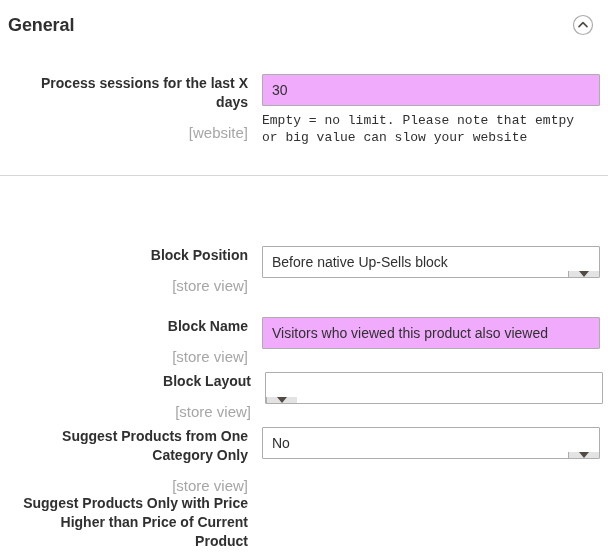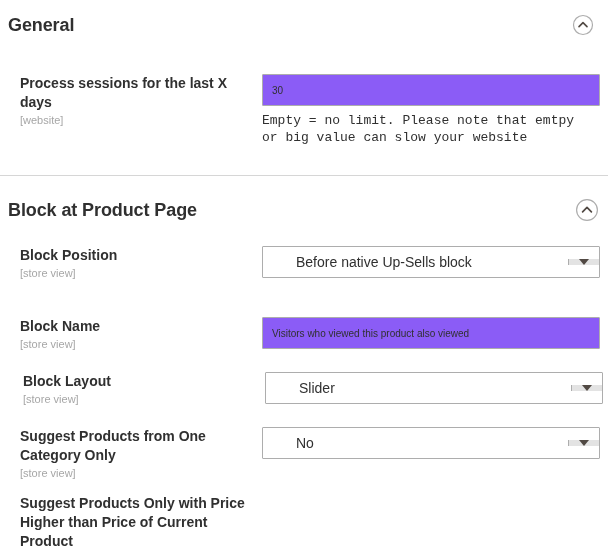--- a/index.html
+++ b/index.html
@@ -56,76 +56,75 @@
 
   
   .field-row {
     display: flex;
     align-items: flex-start;
     box-sizing: border-box;
   }
   .field-label-col {
     width: 262px;
     flex: 0 0 262px;
-    text-align: left;
+    text-align: right;
     padding-right: 14px;
     box-sizing: border-box;
     padding-left: 20px;
   }
   .field-label {
     font-size: 14px;
     font-weight: 700;
     color: #303030;
     line-height: 19px;
     display: block;
   }
   .field-scope {
-    font-size: 11px;
+    font-size: 15px;
     color: #a6a6a6;
     font-weight: 400;
     line-height: 14px;
     display: block;
-    margin-top: 1px;
+    margin-top: 14px;
   }
   .field-control-col {
     flex: 1 1 auto;
     min-width: 0;
     padding-right: 8px;
     box-sizing: border-box;
   }
 
   
   .text-input {
     width: 100%;
     height: 32px;
     box-sizing: border-box;
     border: 1px solid #adadad;
-    background: #8b5cf6;
+    background: #f0abfc;
     font-family: "Liberation Sans", sans-serif;
-    font-size: 10px;
+    font-size: 14px;
     color: #303030;
     padding: 15px 9px;
     line-height: 30px;
     border-radius: 1px;
     outline: none;
     display: block;
   }
 
   .select-wrap {
     position: relative;
     width: 100%;
     height: 32px;
     box-sizing: border-box;
     border: 1px solid #adadad;
     background: #ffffff;
     border-radius: 1px;
     display: flex;
-    align-items: center;
+    align-items: flex-end;
     overflow: hidden;
-    padding-left: 24px;
   }
   .select-value {
     flex: 1 1 auto;
     min-width: 0;
     font-size: 14px;
     color: #303030;
     padding: 0 9px;
     line-height: 30px;
     white-space: nowrap;
     overflow: hidden;
@@ -191,29 +190,20 @@
       <span class="field-scope">[website]</span>
     </div>
     <div class="field-control-col">
       <input class="text-input" type="text" value="30" style="">
       <div class="helper-note">Empty = no limit. Please note that emtpy or big value can slow your website</div>
     </div>
   </div>
 
   <div class="divider div-1"></div>
 
-  <div class="section-header hdr-block">
-    <span class="section-title">Block at Product Page</span>
-    <span class="collapse-toggle">
-      <svg width="24" height="24" viewBox="0 0 24 24" aria-hidden="true">
-        <circle cx="12" cy="12" r="10.4" fill="none" stroke="#adadad" stroke-width="1.2"></circle>
-        <polyline points="7.6,13.8 12,9.4 16.4,13.8" fill="none" stroke="#514943" stroke-width="1.7" stroke-linecap="round" stroke-linejoin="round"></polyline>
-      </svg>
-    </span>
-  </div>
 
   <div class="field-row row-position">
     <div class="field-label-col">
       <span class="field-label">Block Position</span>
       <span class="field-scope">[store view]</span>
     </div>
     <div class="field-control-col">
       <div class="select-wrap">
         <span class="select-value">Before native Up-Sells block</span>
         <span class="select-arrow-btn">
@@ -233,21 +223,20 @@
     </div>
   </div>
 
   <div class="field-row row-layout">
     <div class="field-label-col">
       <span class="field-label">Block Layout</span>
       <span class="field-scope">[store view]</span>
     </div>
     <div class="field-control-col">
       <div class="select-wrap">
-        <span class="select-value">Slider</span>
         <span class="select-arrow-btn">
           <span class="caret"></span>
         </span>
       </div>
     </div>
   </div>
 
   <div class="field-row row-onecat">
     <div class="field-label-col">
       <span class="field-label">Suggest Products from One Category Only</span>

